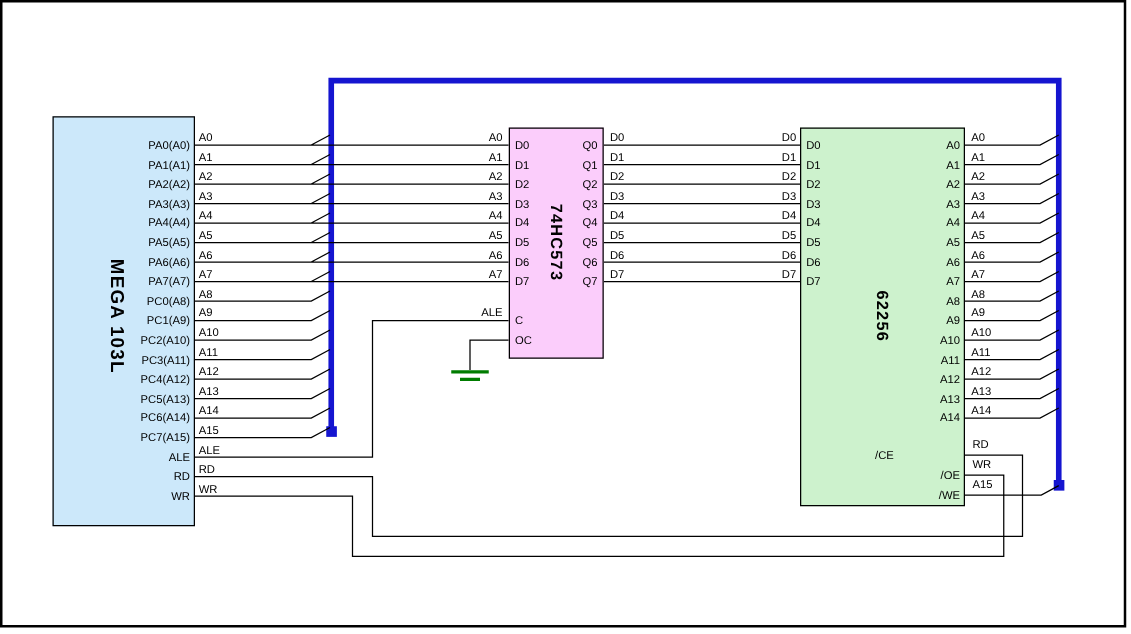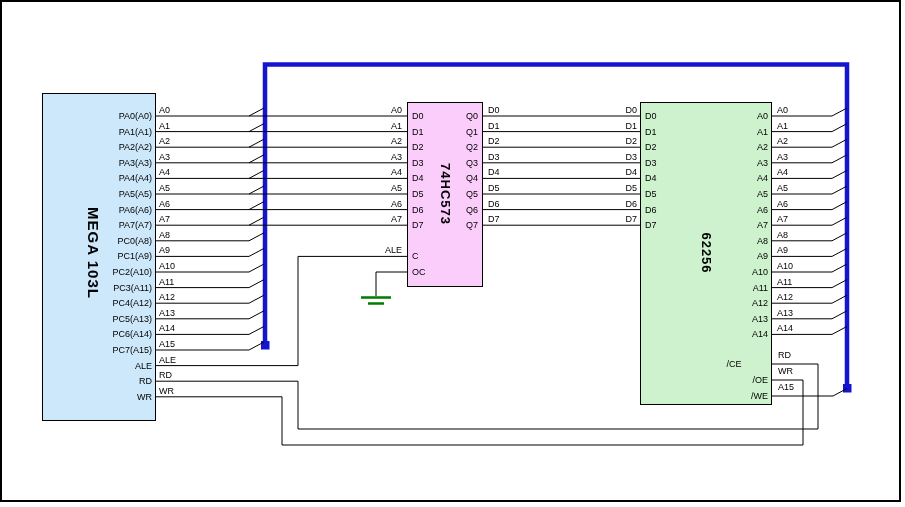--- a/index.html
+++ b/index.html
@@ -25,21 +25,21 @@
   .lqp{left:420px;width:58px;text-align:right;top:calc(111px + var(--i)*15.6px);}
   .lol{left:488px;top:calc(105px + var(--i)*15.6px);}
   .sll{left:575px;width:62px;text-align:right;top:calc(105px + var(--i)*15.6px);}
   .slp{left:645px;top:calc(111px + var(--i)*15.6px);}
   .srp{left:700px;width:68px;text-align:right;top:calc(111px + var(--i)*15.6px);}
   .srl{left:777px;top:calc(105px + var(--i)*15.6px);}
   
   .ale-l{left:340px;width:62px;text-align:right;top:245px;}
   .pin-c{left:412px;top:251px;}
   .pin-oc{left:412px;top:267px;}
-  .pin-ce{left:700px;width:68px;text-align:center;top:359px;}
+  .pin-ce{left:700px;width:68px;text-align:left;top:359px;}
   .pin-oe{left:700px;width:68px;text-align:right;top:375px;}
   .pin-we{left:700px;width:68px;text-align:right;top:391px;}
   .lbl-rd{left:778px;top:350px;}
   .lbl-wr{left:778px;top:366px;}
   .lbl-a15{left:778px;top:382px;}
 </style>
 </head>
 <body>
 
 <div class="sheet">

